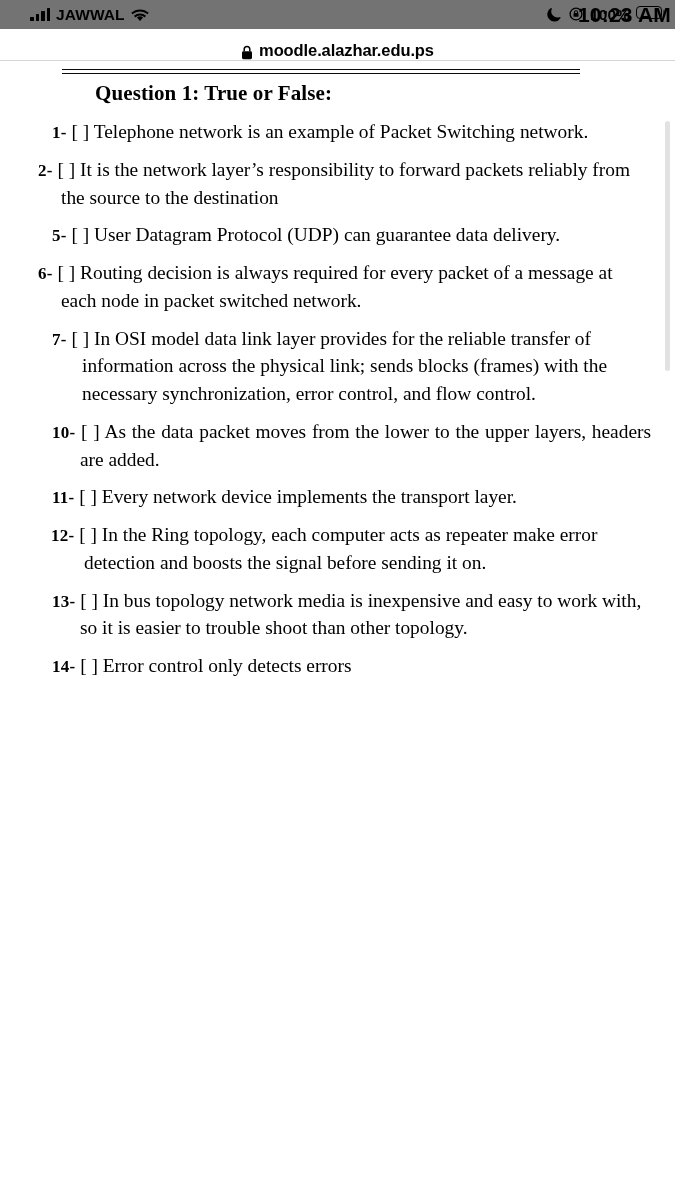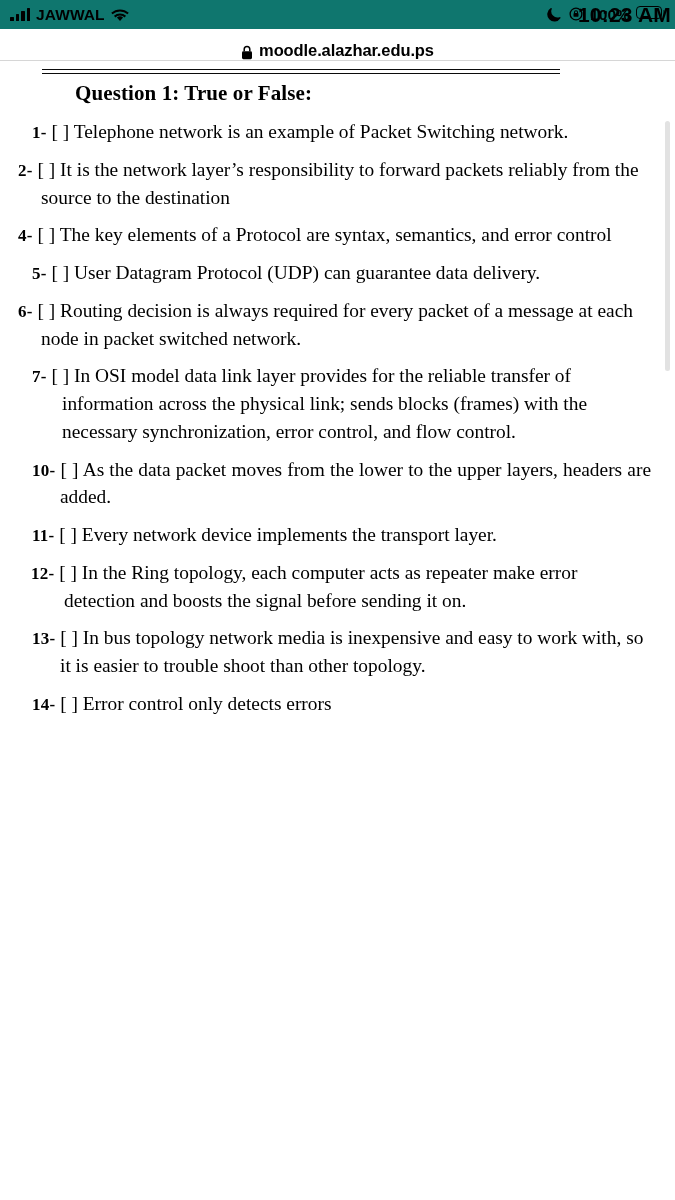--- a/index.html
+++ b/index.html
@@ -17,23 +17,23 @@
     color: #000000;
     position: relative;
   }
 
   
   .status-bar {
     height: 29px;
     width: 100%;
     display: flex;
     align-items: center;
-    padding: 0 13px 0 10px;
+    padding: 0 13px 0 30px;
     font-family: "Liberation Sans", "DejaVu Sans", sans-serif;
-    background: #0f766e;
+    background: #737373;
     position: relative;
   }
   .status-left {
     display: flex;
     align-items: center;
     gap: 6px;
     flex: 0 0 auto;
   }
   .signal-bars {
     display: flex;
@@ -133,20 +133,21 @@
   
   .page {
     position: relative;
     height: 1139px;
     background: #ffffff;
     overflow: hidden;
   }
 
   .doc {
     padding: 0;
+    margin-left: 20px;
   }
 
   .hr-double {
     margin: 8px 0 0 42px;
     width: 518px;
     height: 5px;
     border-top: 1.6px solid #0b0b0b;
     border-bottom: 1.6px solid #0b0b0b;
   }
 
@@ -276,25 +277,20 @@
         <span>Telephone network is an example of Packet Switching network.</span>
       </div>
 
       <div class="item ind-2">
         <span class="num">2-</span>
         <span class="brk">[      ]</span>
         <span>It is the network layer’s responsibility to forward packets reliably from the source to the destination</span>
       </div>
 
 
-      <div class="item ind-2">
-        <span class="num">4-</span>
-        <span class="brk">[      ]</span>
-        <span>The key elements of a Protocol are syntax, semantics, and error control</span>
-      </div>
 
       <div class="item ind-0">
         <span class="num">5-</span>
         <span class="brk">[      ]</span>
         <span>User Datagram Protocol (UDP) can guarantee data delivery.</span>
       </div>
 
       <div class="item ind-2">
         <span class="num">6-</span>
         <span class="brk">[      ]</span>

